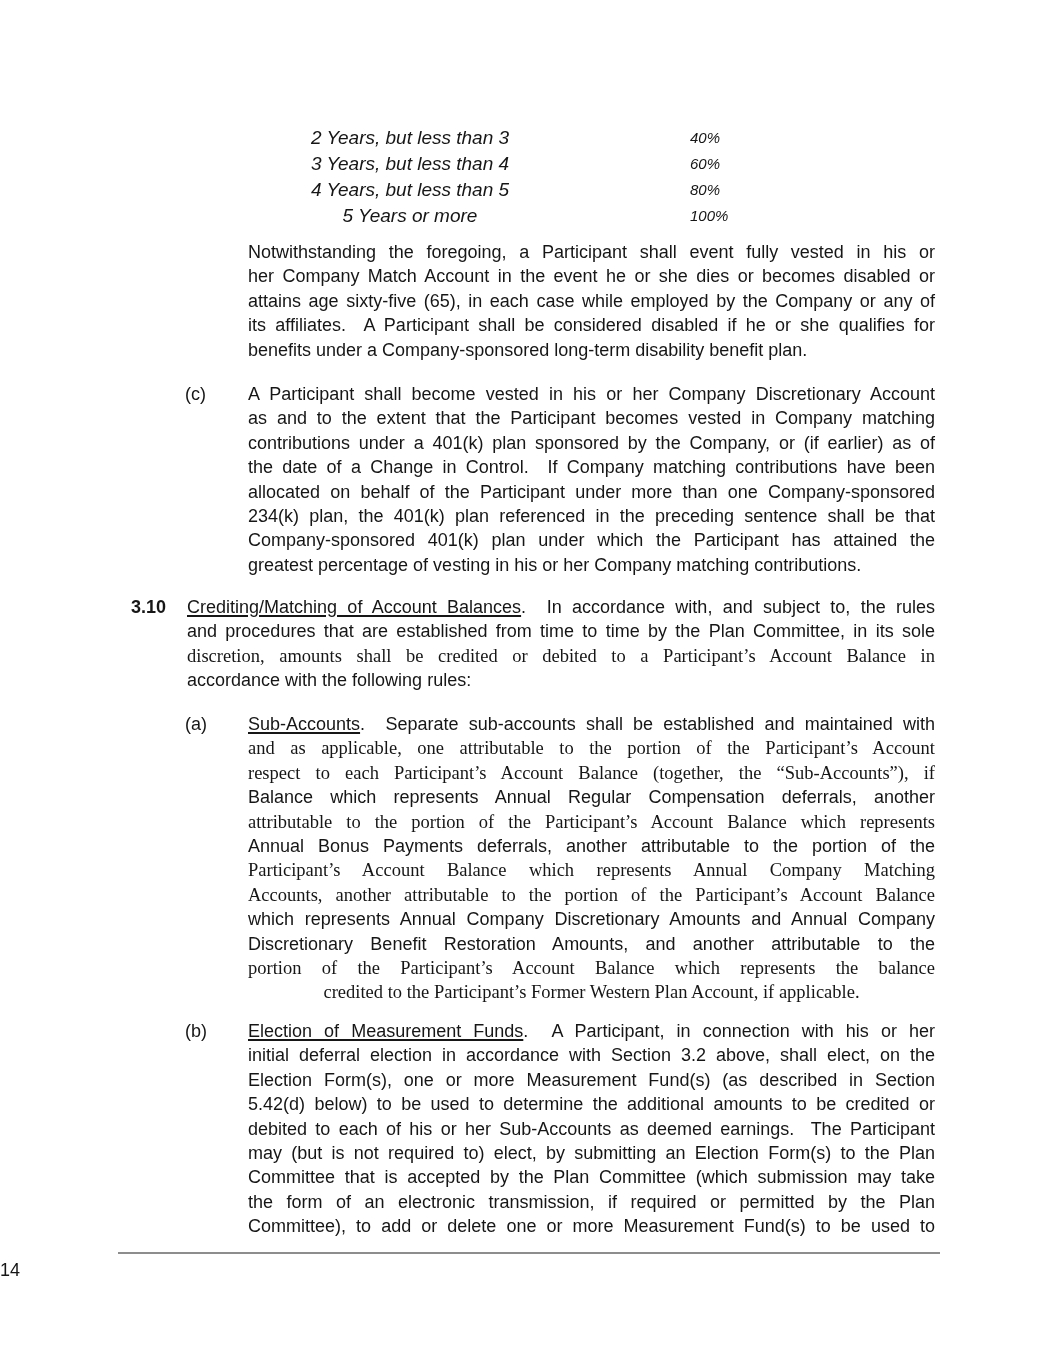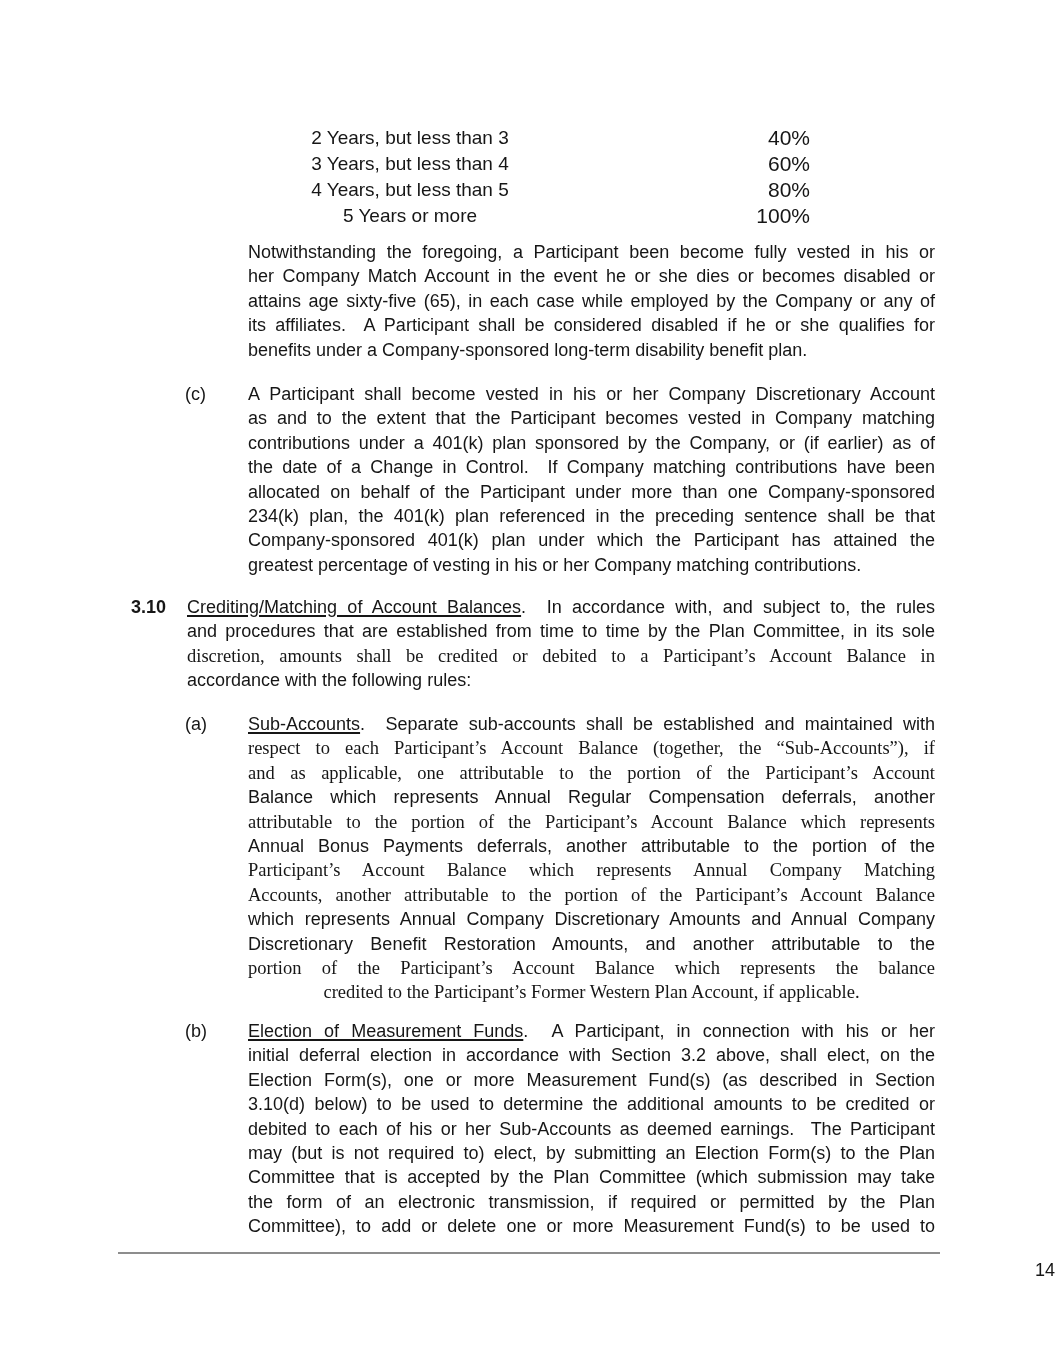--- a/index.html
+++ b/index.html
@@ -9,39 +9,39 @@
     overflow:hidden;
   }
   .block { position:absolute; }
   .line { font-size:18px; line-height:24.4px; }
   .line.just { text-align:justify; text-align-last:justify; }
   .line.serif { font-family:"Liberation Serif", serif; font-size:18.5px;text-align:center; }
   .u { text-decoration:underline; text-underline-offset:2px; text-decoration-thickness:1.5px; }
 
   
   .vtable { position:absolute; left:280px; top:125px; }
-  .vrow { display:flex; height:26px; }
+  .vrow { display:flex; height:26px;font-style:italic; }
   .vc1 { width:260px; text-align:center; font-size:19px; line-height:26px; }
-  .vc2 { width:120px; margin-left:150px; text-align:right; font-size:21px; line-height:26px; }
+  .vc2 { width:120px; margin-left:150px; text-align:left; font-size:15px; line-height:26px; }
 
   
   .item { display:flex; }
   .ilabel { flex:none; width:63px; font-size:18px; line-height:24.4px; }
   .ibody  { width:687px; }
   .slabel { flex:none; width:56px; font-size:18px; line-height:24.4px;font-weight:bold; }
   .sbody  { width:748px; }
 
   .p-notw { left:248px; top:240px; width:687px; }
   .i-c    { left:185px; top:382px; }
   .sec310 { left:131px; top:595px; }
   .i-a    { left:185px; top:712px; }
   .i-b    { left:185px; top:1019px; }
 
   .rule { position:absolute; left:118px; top:1252px; width:822px; border-top:2px solid #8d8d8d; }
-  .pagenum { position:absolute; left:0; top:1260px; width:1055px; text-align:right; font-size:18px; }
+  .pagenum { position:absolute; left:0; top:1260px; width:1055px; text-align:left; font-size:18px; }
 </style>
 </head>
 <body>
 
 <div class="page">
 
   <div class="vtable">
       <div class="vrow">
         <div class="vc1">2 Years, but less than 3</div>
         <div class="vc2">40%</div>
@@ -54,21 +54,21 @@
         <div class="vc1">4 Years, but less than 5</div>
         <div class="vc2">80%</div>
       </div>
       <div class="vrow">
         <div class="vc1">5 Years or more</div>
         <div class="vc2">100%</div>
       </div>
     </div>
 
   <div class="block p-notw">
-      <div class="line just">Notwithstanding the foregoing, a Participant been become fully vested in his or</div>
+      <div class="line just">Notwithstanding the foregoing, a Participant shall event fully vested in his or</div>
       <div class="line just">her Company Match Account in the event he or she dies or becomes disabled or</div>
       <div class="line just">attains age sixty-five (65), in each case while employed by the Company or any of</div>
       <div class="line just">its affiliates.&nbsp; A Participant shall be considered disabled if he or she qualifies for</div>
       <div class="line">benefits under a Company-sponsored long-term disability benefit plan.</div>
     </div>
 
   <div class="block item i-c">
     <div class="ilabel">(c)</div>
     <div class="ibody">
         <div class="line just">A Participant shall become vested in his or her Company Discretionary Account</div>
@@ -89,41 +89,41 @@
         <div class="line just">and procedures that are established from time to time by the Plan Committee, in its sole</div>
         <div class="line serif just">discretion, amounts shall be credited or debited to a Participant’s Account Balance in</div>
         <div class="line">accordance with the following rules:</div>
       </div>
   </div>
 
   <div class="block item i-a">
     <div class="ilabel">(a)</div>
     <div class="ibody">
         <div class="line just"><span class="u">Sub-Accounts</span>.&nbsp; Separate sub-accounts shall be established and maintained with</div>
+        <div class="line serif just">and as applicable, one attributable to the portion of the Participant’s Account</div>
         <div class="line serif just">respect to each Participant’s Account Balance (together, the “Sub-Accounts”), if</div>
-        <div class="line serif just">and as applicable, one attributable to the portion of the Participant’s Account</div>
         <div class="line just">Balance which represents Annual Regular Compensation deferrals, another</div>
         <div class="line serif just">attributable to the portion of the Participant’s Account Balance which represents</div>
         <div class="line just">Annual Bonus Payments deferrals, another attributable to the portion of the</div>
         <div class="line serif just">Participant’s Account Balance which represents Annual Company Matching</div>
         <div class="line serif just">Accounts, another attributable to the portion of the Participant’s Account Balance</div>
         <div class="line just">which represents Annual Company Discretionary Amounts and Annual Company</div>
         <div class="line just">Discretionary Benefit Restoration Amounts, and another attributable to the</div>
         <div class="line serif just">portion of the Participant’s Account Balance which represents the balance</div>
         <div class="line serif">credited to the Participant’s Former Western Plan Account, if applicable.</div>
       </div>
   </div>
 
   <div class="block item i-b">
     <div class="ilabel">(b)</div>
     <div class="ibody">
         <div class="line just"><span class="u">Election of Measurement Funds</span>.&nbsp; A Participant, in connection with his or her</div>
         <div class="line just">initial deferral election in accordance with Section 3.2 above, shall elect, on the</div>
         <div class="line just">Election Form(s), one or more Measurement Fund(s) (as described in Section</div>
-        <div class="line just">3.10(d) below) to be used to determine the additional amounts to be credited or</div>
+        <div class="line just">5.42(d) below) to be used to determine the additional amounts to be credited or</div>
         <div class="line just">debited to each of his or her Sub-Accounts as deemed earnings.&nbsp; The Participant</div>
         <div class="line just">may (but is not required to) elect, by submitting an Election Form(s) to the Plan</div>
         <div class="line just">Committee that is accepted by the Plan Committee (which submission may take</div>
         <div class="line just">the form of an electronic transmission, if required or permitted by the Plan</div>
         <div class="line just">Committee), to add or delete one or more Measurement Fund(s) to be used to</div>
       </div>
   </div>
 
   <div class="rule"></div>
   <div class="pagenum">14</div>

